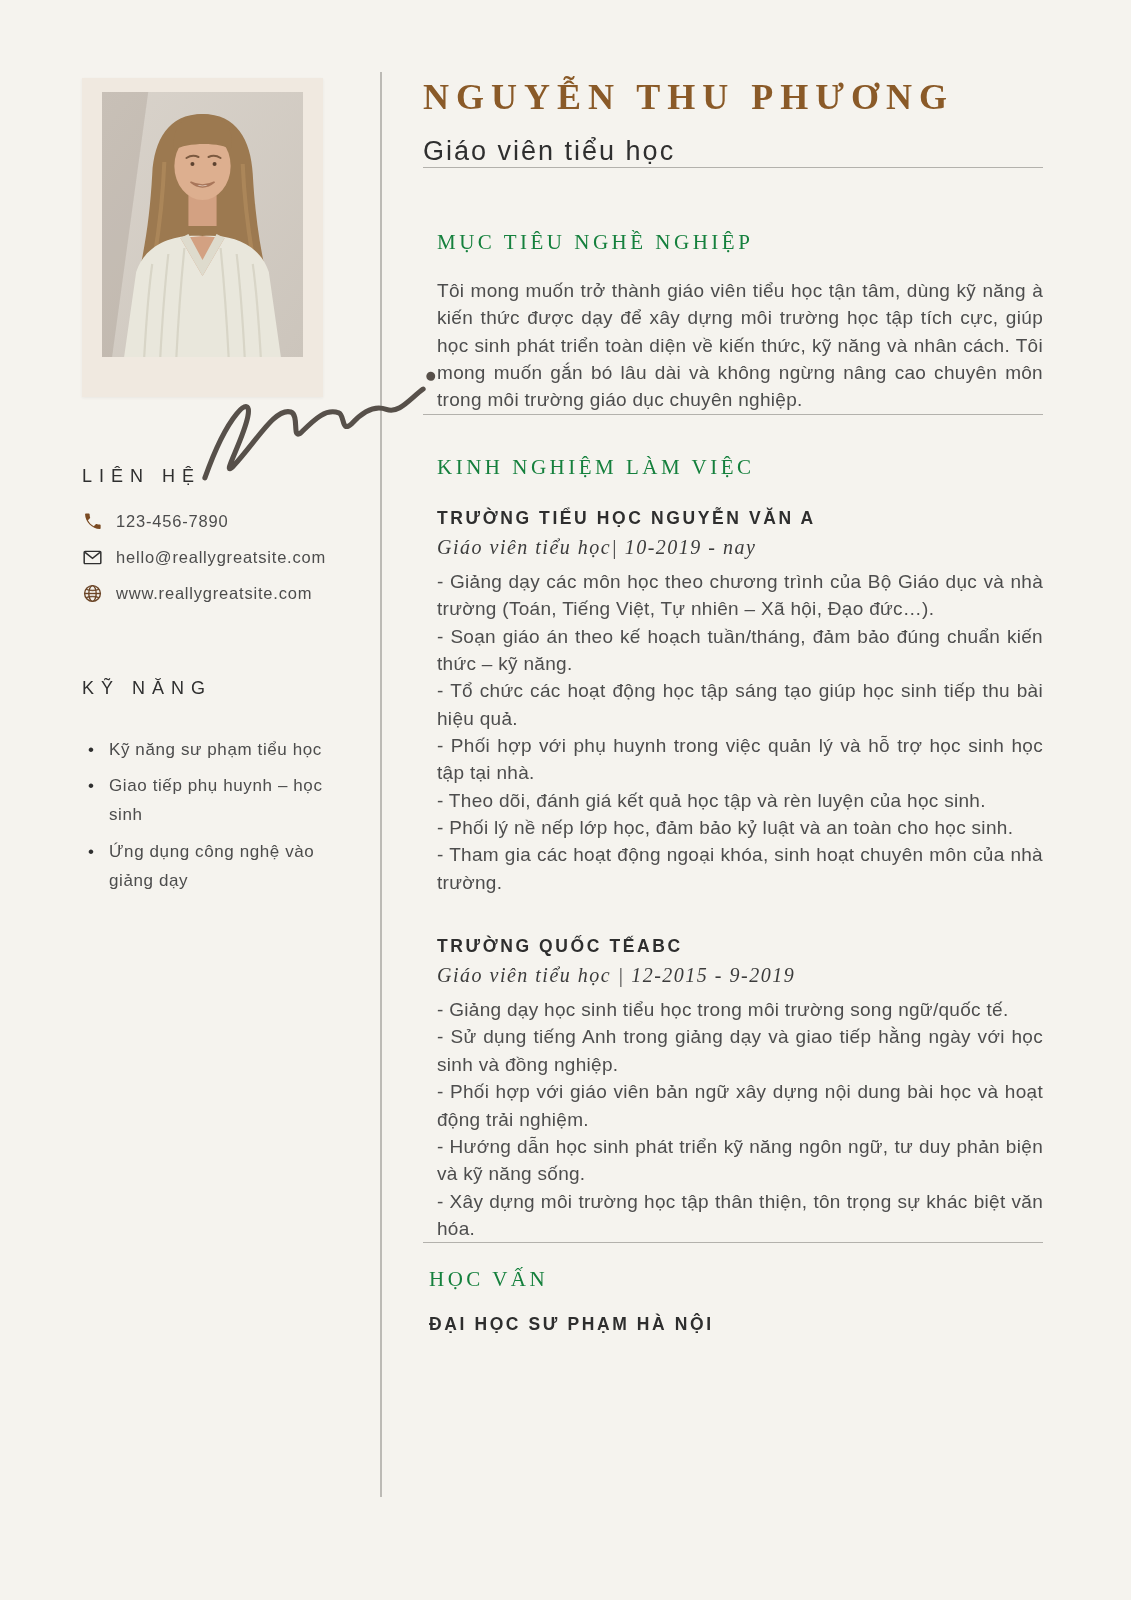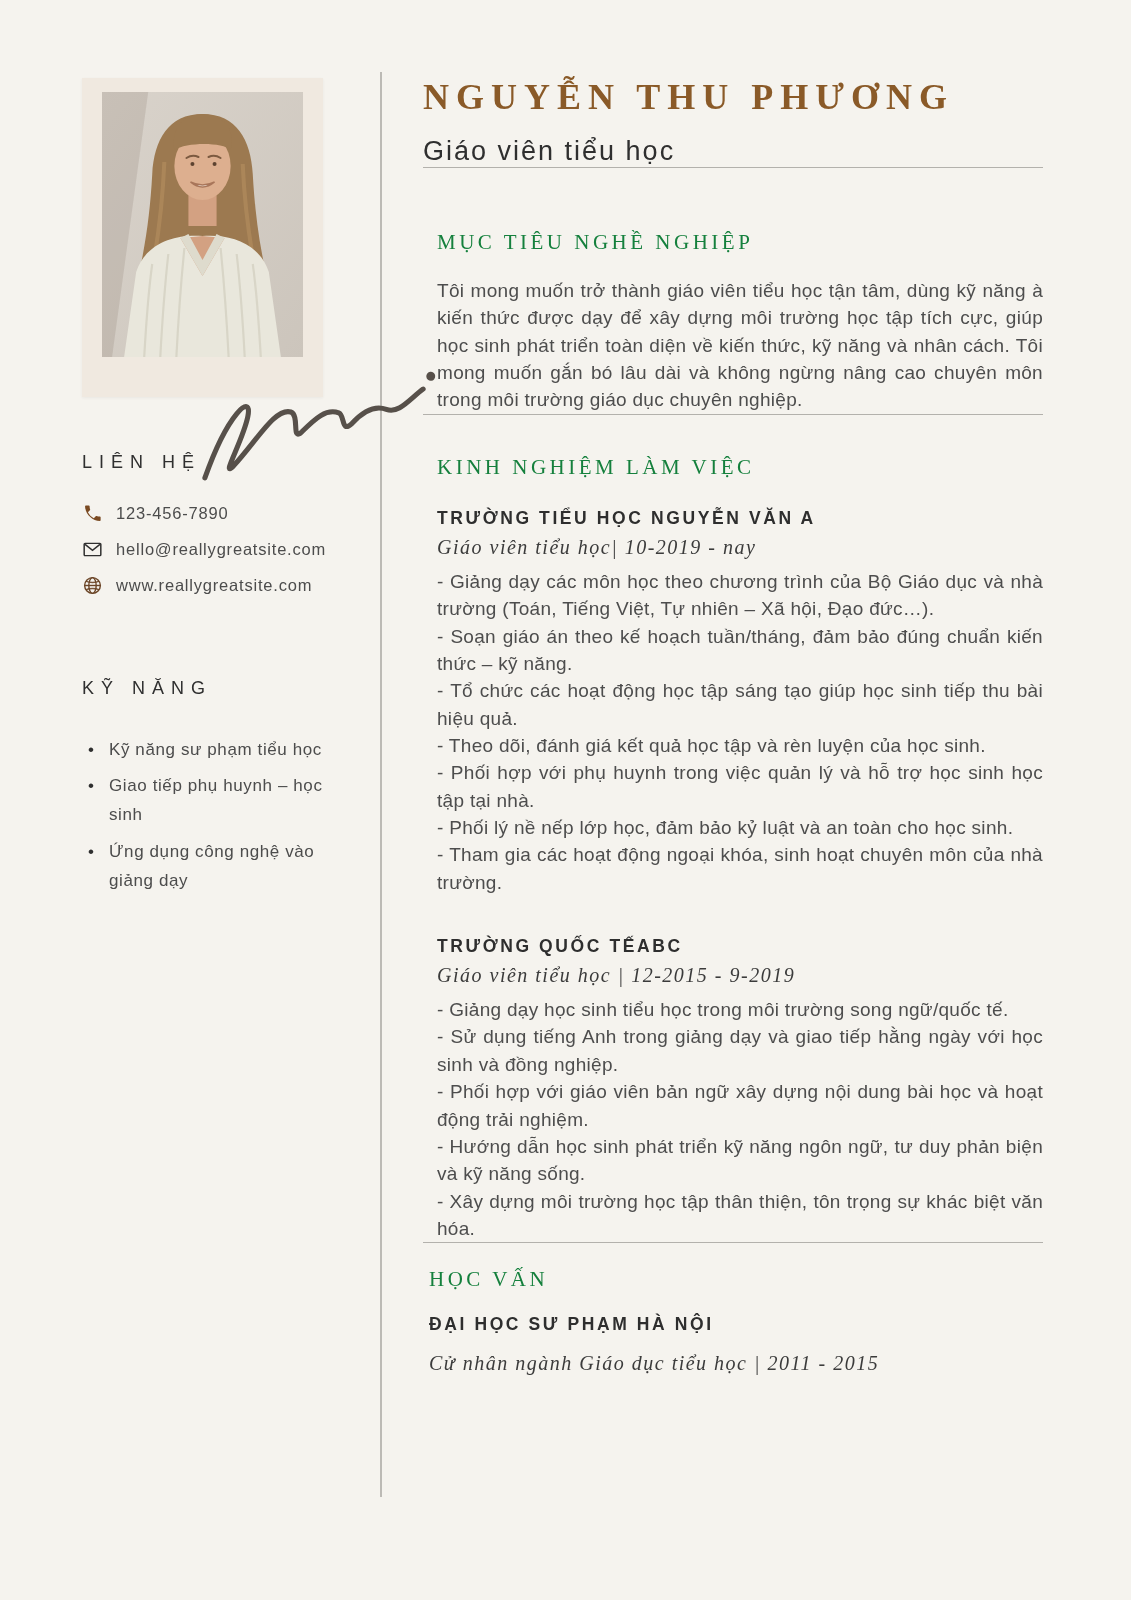--- a/index.html
+++ b/index.html
@@ -19,26 +19,26 @@
     position:absolute; left:82px; top:78px; width:241px; height:319px;
     background:#f0e9e0; box-shadow:0 1px 3px rgba(0,0,0,0.05);
   }
   .photo {
     position:absolute; left:20px; top:14px; right:20px; bottom:40px; overflow:hidden;
   }
   .photo svg { display:block; width:100%; height:100%; }
   .signature { position:absolute; left:98px; top:283px; width:268px; height:145px; pointer-events:none; }
 
   .side-section { position:absolute; left:82px; width:270px; }
-  .contact-sec { top:452px; }
+  .contact-sec { top:466px; }
   .skills-sec  { top:678px; }
   .side-heading {
     font-size:18px; font-weight:400; letter-spacing:7px; color:#2f2f2f;
   }
-  .c-list { margin-top:30px; display:flex; flex-direction:column; gap:15px;text-align:right; }
+  .c-list { margin-top:24px; display:flex; flex-direction:column; gap:15px;text-align:right; }
   .c-item { display:flex; align-items:center; gap:13px; }
   .c-item svg { flex:0 0 auto; }
   .c-text { font-size:16.5px; letter-spacing:0.8px; color:#4c4c4c; }
 
   .skill-list { margin-top:36px; list-style:none; }
   .skill-list li {
     position:relative; padding-left:27px; font-size:17px; letter-spacing:0.6px;
     color:#4c4c4c; line-height:1.72; margin-bottom:7px;
   }
   .skill-list li::before {
@@ -204,22 +204,22 @@
     <section class="indent">
       <h2 class="sec-heading exp-heading">KINH NGHIỆM LÀM VIỆC</h2>
 
       <div class="job">
         <h3 class="job-company">TRƯỜNG TIỂU HỌC NGUYỄN VĂN A</h3>
         <div class="job-meta">Giáo viên tiểu học| 10-2019 - nay</div>
         <div class="job-bullets">
             <p class="body-text">- Giảng dạy các môn học theo chương trình của Bộ Giáo dục và nhà trường (Toán, Tiếng Việt, Tự nhiên – Xã hội, Đạo đức…).</p>
             <p class="body-text">- Soạn giáo án theo kế hoạch tuần/tháng, đảm bảo đúng chuẩn kiến thức – kỹ năng.</p>
             <p class="body-text">- Tổ chức các hoạt động học tập sáng tạo giúp học sinh tiếp thu bài hiệu quả.</p>
+            <p class="body-text">- Phối hợp với phụ huynh trong việc quản lý và hỗ trợ học sinh học tập tại nhà.</p>
             <p class="body-text">- Theo dõi, đánh giá kết quả học tập và rèn luyện của học sinh.</p>
-            <p class="body-text">- Phối hợp với phụ huynh trong việc quản lý và hỗ trợ học sinh học tập tại nhà.</p>
             <p class="body-text">- Phối lý nề nếp lớp học, đảm bảo kỷ luật và an toàn cho học sinh.</p>
             <p class="body-text">- Tham gia các hoạt động ngoại khóa, sinh hoạt chuyên môn của nhà trường.</p>
           </div>
       </div>
 
       <div class="job job2">
         <h3 class="job-company">TRƯỜNG QUỐC TẾABC</h3>
         <div class="job-meta">Giáo viên tiểu học | 12-2015 - 9-2019</div>
         <div class="job-bullets">
             <p class="body-text">- Giảng dạy học sinh tiểu học trong môi trường song ngữ/quốc tế.</p>
@@ -229,16 +229,15 @@
             <p class="body-text">- Xây dựng môi trường học tập thân thiện, tôn trọng sự khác biệt văn hóa.</p>
           </div>
       </div>
     </section>
 
     <hr class="rule hr3">
 
     <section class="edu-sec">
       <h2 class="sec-heading edu-heading">HỌC VẤN</h2>
       <h3 class="edu-school">ĐẠI HỌC SƯ PHẠM HÀ NỘI</h3>
-      <div class="edu-meta">Cử nhân ngành Giáo dục tiểu học | 2011 - 2015</div>
     </section>
   </main>
 </div>
 
 </body></html>

